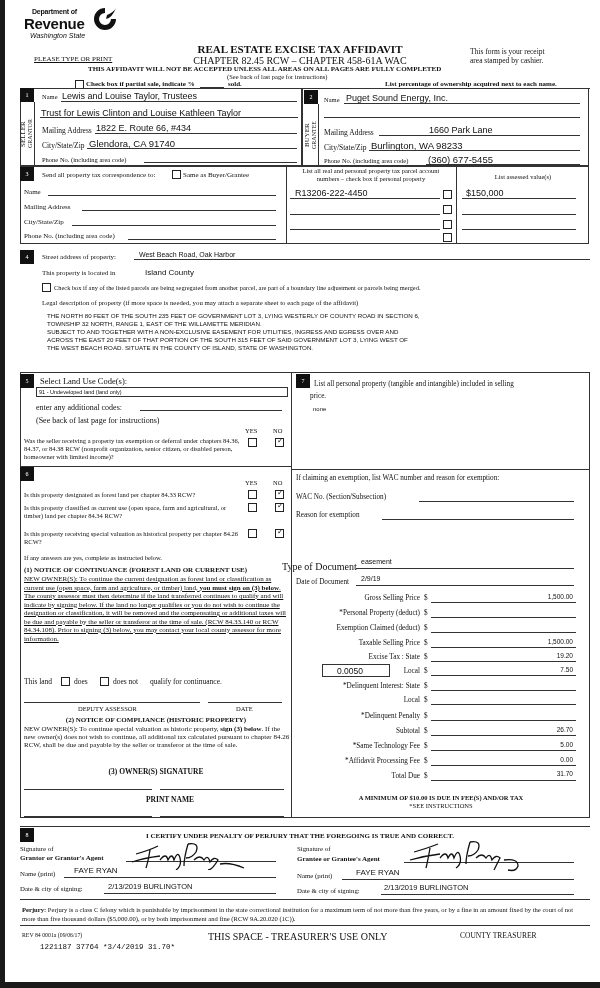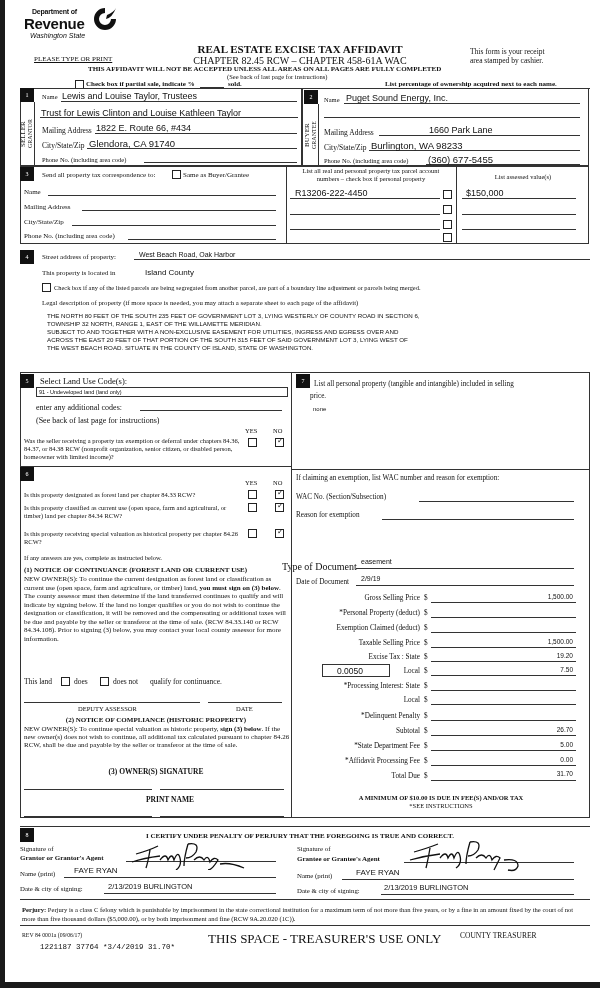--- a/index.html
+++ b/index.html
@@ -177,21 +177,21 @@
 <div class="cb checked" style="left:275px;top:490px;"></div>
 <div class="abs serif" style="left:24px;top:504px;width:218px;font-size:6.5px;line-height:8px;">Is this property classified as current use (open space, farm and agricultural, or timber) land per chapter 84.34 RCW?</div>
 <div class="cb" style="left:248px;top:503px;"></div>
 <div class="cb checked" style="left:275px;top:503px;"></div>
 <div class="abs serif" style="left:24px;top:530px;width:218px;font-size:6.5px;line-height:8px;">Is this property receiving special valuation as historical property per chapter 84.26 RCW?</div>
 <div class="cb" style="left:248px;top:529px;"></div>
 <div class="cb checked" style="left:275px;top:529px;"></div>
 
 <div class="abs serif" style="left:24px;top:554px;font-size:6.5px;">If any answers are yes, complete as instructed below.</div>
 <div class="abs serif bold" style="left:24px;top:566px;font-size:7px;">(1) NOTICE OF CONTINUANCE  (FOREST LAND OR CURRENT USE)</div>
-<div class="abs serif" style="left:24px;top:575px;width:266px;font-size:7px;line-height:8.5px;">
+<div class="abs serif" style="left:24px;top:575px;width:266px;font-size:7px;line-height:8.5px;text-decoration:underline;">
   <span>NEW OWNER(S): To continue the current designation as forest land or classification as current use (open space, farm and agriculture, or timber) land,</span>
   <b>you must sign on (3) below</b><span>. The county assessor must then determine if the land transferred continues to qualify and will indicate by signing below. If the land no longer qualifies or you do not wish to continue the designation or classification, it will be removed and the compensating or additional taxes will be due and payable by the seller or transferor at the time of sale. (RCW 84.33.140 or RCW 84.34.108). Prior to signing (3) below, you may contact your local county assessor for more information.</span>
 </div>
 <div class="abs serif" style="left:24px;top:677px;font-size:7.5px;">This land</div>
 <div class="cb" style="left:61px;top:677px;"></div>
 <div class="abs serif" style="left:74px;top:677px;font-size:7.5px;">does</div>
 <div class="cb" style="left:100px;top:677px;"></div>
 <div class="abs serif" style="left:113px;top:677px;font-size:7.5px;">does not</div>
 <div class="abs serif" style="left:150px;top:677px;font-size:7.5px;">qualify for continuance.</div>
 
@@ -255,38 +255,38 @@
   <div class="abs fill right" style="left:139px;top:60px;width:142px;font-size:6.5px;">19.20</div>
 
   <div class="box" style="left:30px;top:72px;width:68px;height:13px;">
     <span class="abs fill" style="left:14px;top:1px;font-size:8.5px;">0.0050</span>
   </div>
   <div class="abs serif right" style="left:0;top:75px;width:128px;font-size:7.2px;">Local</div>
   <div class="abs serif" style="left:132px;top:75px;font-size:7.2px;">$</div>
   <div class="uline" style="left:139px;top:73px;width:145px;height:11px;"></div>
   <div class="abs fill right" style="left:139px;top:74px;width:142px;font-size:6.5px;">7.50</div>
 
-  <div class="abs serif right" style="left:0;top:90px;width:128px;font-size:7.2px;">*Processing Interest: State</div>
+  <div class="abs serif right" style="left:0;top:90px;width:128px;font-size:7.2px;">*Delinquent Interest: State</div>
   <div class="abs serif" style="left:132px;top:90px;font-size:7.2px;">$</div>
   <div class="uline" style="left:139px;top:88px;width:145px;height:11px;"></div>
 
   <div class="abs serif right" style="left:0;top:104px;width:128px;font-size:7.2px;">Local</div>
   <div class="abs serif" style="left:132px;top:104px;font-size:7.2px;">$</div>
   <div class="uline" style="left:139px;top:102px;width:145px;height:11px;"></div>
 
   <div class="abs serif right" style="left:0;top:120px;width:128px;font-size:7.2px;">*Delinquent Penalty</div>
   <div class="abs serif" style="left:132px;top:120px;font-size:7.2px;">$</div>
   <div class="uline" style="left:139px;top:118px;width:145px;height:11px;"></div>
 
   <div class="abs serif right" style="left:0;top:135px;width:128px;font-size:7.2px;">Subtotal</div>
   <div class="abs serif" style="left:132px;top:135px;font-size:7.2px;">$</div>
   <div class="uline" style="left:139px;top:133px;width:145px;height:11px;"></div>
   <div class="abs fill right" style="left:139px;top:134px;width:142px;font-size:6.5px;">26.70</div>
 
-  <div class="abs serif right" style="left:0;top:150px;width:128px;font-size:7.2px;">*State Department Fee</div>
+  <div class="abs serif right" style="left:0;top:150px;width:128px;font-size:7.2px;">*Same Technology Fee</div>
   <div class="abs serif" style="left:132px;top:150px;font-size:7.2px;">$</div>
   <div class="uline" style="left:139px;top:148px;width:145px;height:11px;"></div>
   <div class="abs fill right" style="left:139px;top:149px;width:142px;font-size:6.5px;">5.00</div>
 
   <div class="abs serif right" style="left:0;top:165px;width:128px;font-size:7.2px;">*Affidavit Processing Fee</div>
   <div class="abs serif" style="left:132px;top:165px;font-size:7.2px;">$</div>
   <div class="uline" style="left:139px;top:163px;width:145px;height:11px;"></div>
   <div class="abs fill right" style="left:139px;top:164px;width:142px;font-size:6.5px;">0.00</div>
 
   <div class="abs serif right" style="left:0;top:180px;width:128px;font-size:7.2px;">Total Due</div>
@@ -328,15 +328,15 @@
 <div class="uline" style="left:381px;top:884px;width:193px;height:11px;"></div>
 <div class="abs fill" style="left:384px;top:883px;font-size:7.5px;">2/13/2019  BURLINGTON</div>
 
 <div class="hline" style="left:20px;top:899px;width:570px;"></div>
 
 <div class="abs serif" style="left:22px;top:906px;width:566px;font-size:6.6px;line-height:8.5px;">
   <b>Perjury:</b><span> Perjury is a class C felony which is punishable by imprisonment in the state correctional institution for a maximum term of not more than five years, or by a fine in an amount fixed by the court of not more than five thousand dollars ($5,000.00), or by both imprisonment and fine (RCW 9A.20.020 (1C)).</span>
 </div>
 <div class="hline" style="left:20px;top:925px;width:570px;"></div>
 <div class="abs serif" style="left:22px;top:932px;font-size:5.8px;">REV 84 0001a (09/06/17)</div>
-<div class="abs serif" style="left:208px;top:931px;font-size:13px;">THIS SPACE - TREASURER'S USE ONLY</div>
+<div class="abs serif" style="left:208px;top:931px;font-size:10px;">THIS SPACE - TREASURER'S USE ONLY</div>
 <div class="abs serif" style="left:460px;top:931px;font-size:7.5px;">COUNTY TREASURER</div>
 <div class="abs mono" style="left:40px;top:943px;font-size:7.5px;">1221187 37764 *3/4/2019 31.70*</div>
 
 </body></html>

